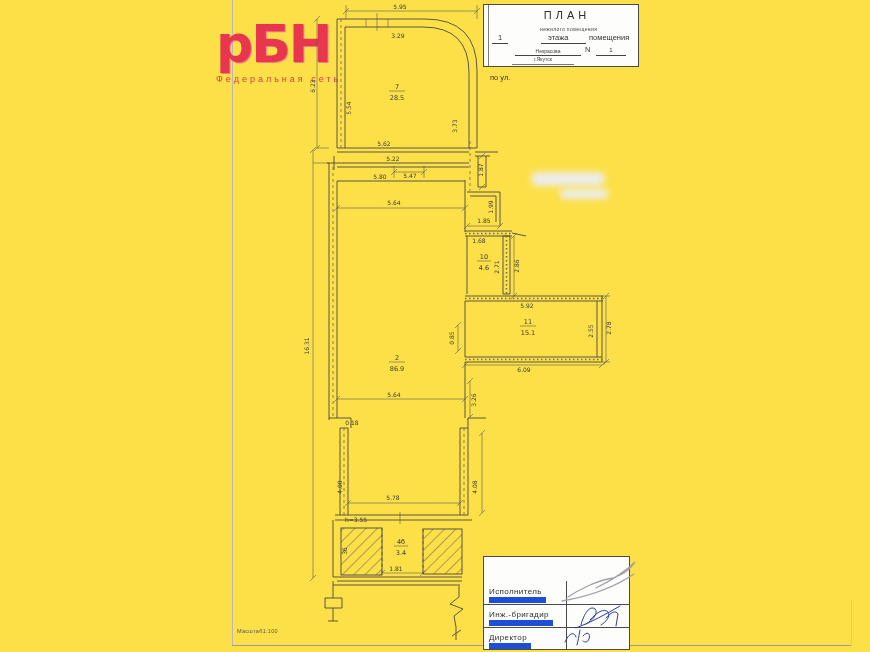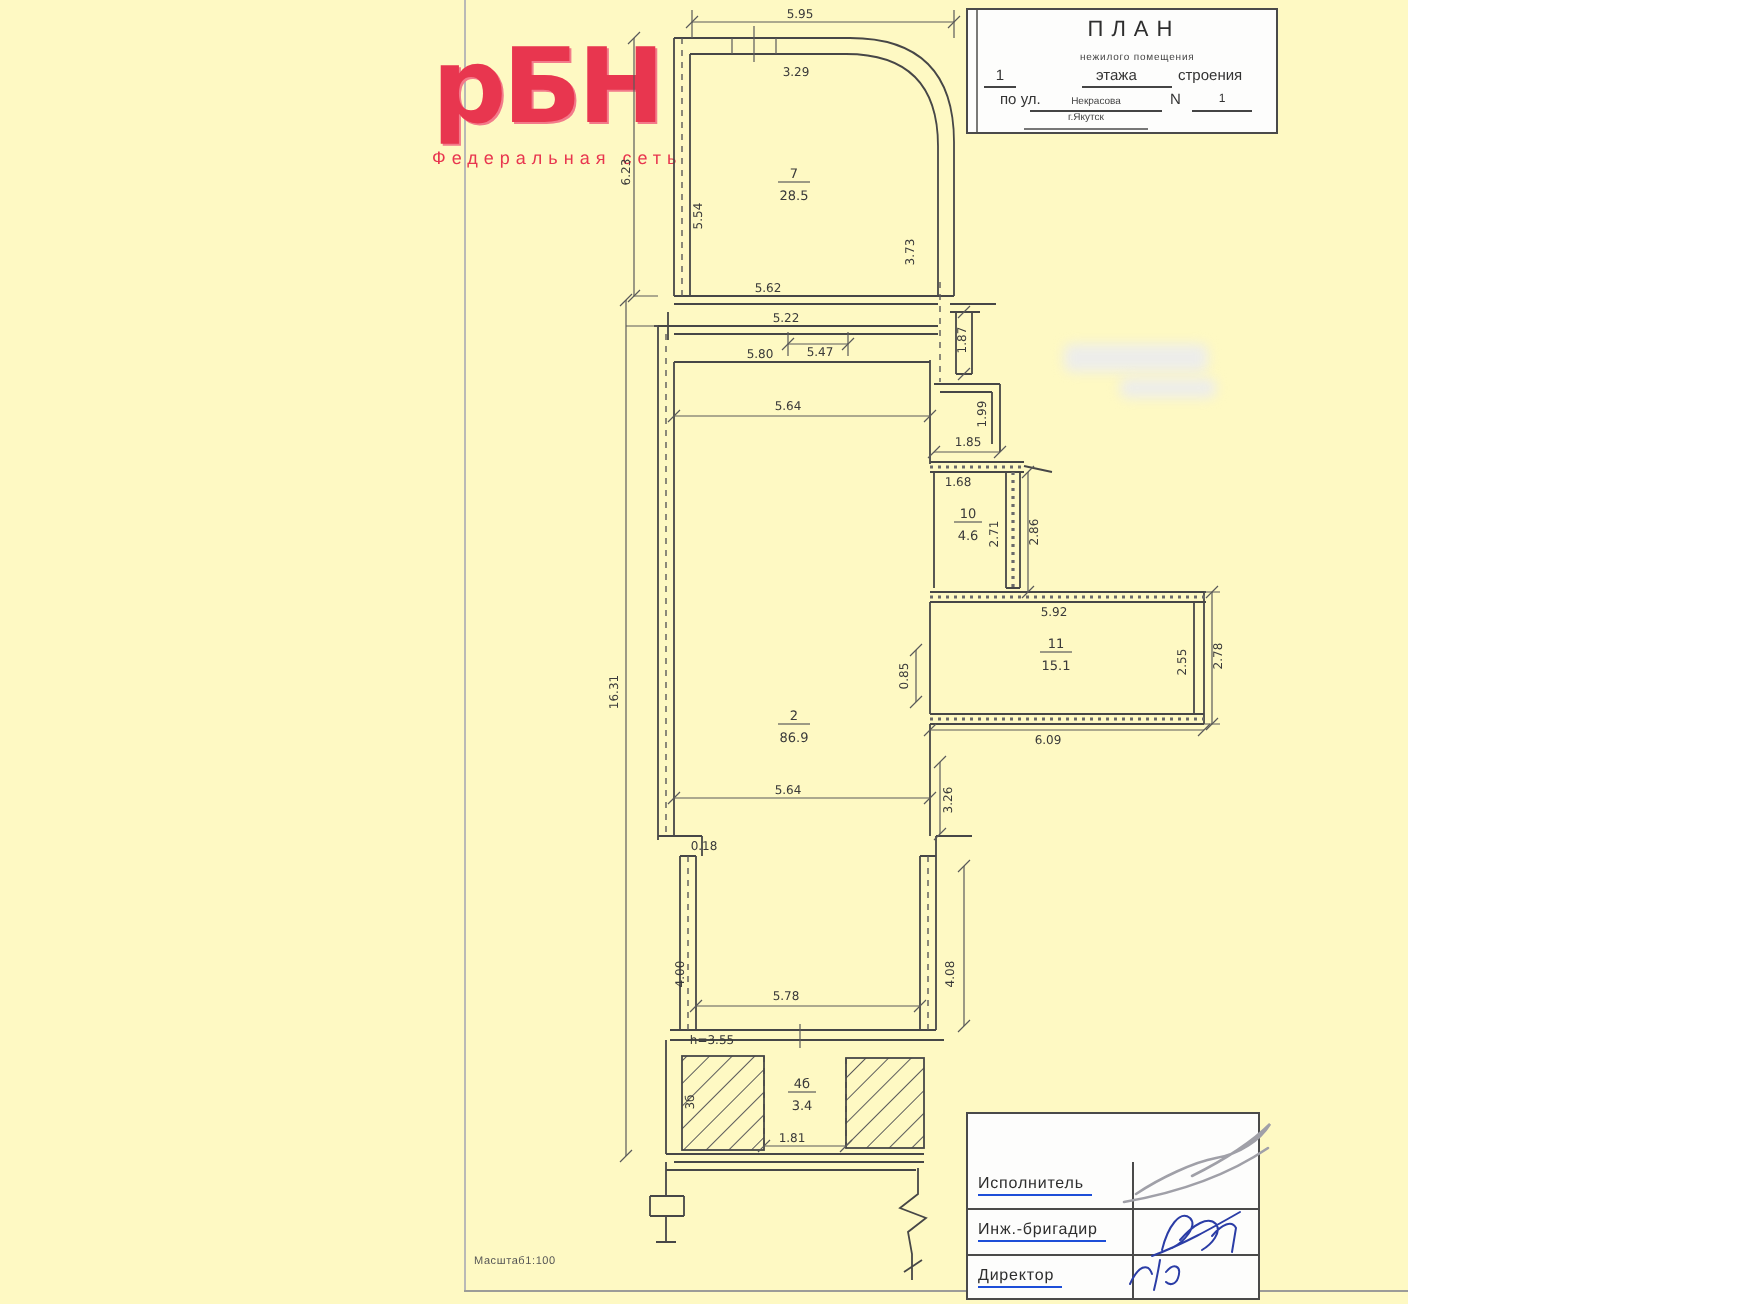--- a/index.html
+++ b/index.html
@@ -1,16 +1,16 @@
 <!DOCTYPE html>
 <html><head>
 <meta charset="utf-8">
 <style>
   html,body{margin:0;padding:0;background:#ffffff;}
-  .page{position:relative;width:704px;height:652px;background:#fef9c3;overflow:hidden;
+  .page{position:relative;width:870px;height:652px;background:#fde047;overflow:hidden;
         font-family:"Liberation Sans",sans-serif;color:#333;}
   
   .edge-left{position:absolute;left:232px;top:0;width:1px;height:645px;background:#b9b9b6;}
   .edge-bottom{position:absolute;left:232px;top:645px;width:620px;height:1px;background:#9c9c98;}
   .edge-right{position:absolute;left:851px;top:600px;width:1px;height:46px;background:#c8c8c4;}
   .smudge{position:absolute;background:#ededea;filter:blur(3px);border-radius:4px;}
   
   .logo{position:absolute;left:216px;top:16px;width:110px;text-align:center;}
   .logo-text{font-weight:bold;font-size:52px;line-height:56px;color:#e8364f;
              font-family:"DejaVu Sans",sans-serif;letter-spacing:-2px;
@@ -22,41 +22,41 @@
   .tblock .inner-l{position:absolute;left:4px;top:0;bottom:0;width:1px;background:#7a7a78;}
   .tb-title{position:absolute;left:12px;right:0;top:4px;text-align:center;
             font-size:11px;letter-spacing:4px;color:#2e2e2e;}
   .tb-sub{position:absolute;left:56px;top:21px;font-size:5px;letter-spacing:.4px;color:#444;}
   .tb-row1{position:absolute;left:0;right:0;top:28px;height:11px;font-size:7.5px;}
   .tb-row1 .n1{position:absolute;left:8px;width:16px;text-align:center;border-bottom:1px solid #444;height:10px;}
   .tb-row1 .w1{position:absolute;left:26px;width:30px;border-bottom:1px solid #444;height:10px;margin-left:38px;}
   .tb-row1 .gap{position:absolute;left:57px;width:45px;border-bottom:1px solid #444;height:10px;}
   .tb-row1 .w2{position:absolute;left:105px;height:10px;}
   .tb-row2{position:absolute;left:0;right:0;top:40px;height:11px;font-size:7.5px;}
-  .tb-row2 .w1{position:absolute;left:16px;height:10px;}
+  .tb-row2 .w1{position:absolute;left:6px;height:10px;margin-top:28px;}
   .tb-row2 .street{position:absolute;left:31px;width:66px;border-bottom:1px solid #444;height:10px;
                    text-align:center;font-size:5px;line-height:12px;color:#444;}
   .tb-row2 .nn{position:absolute;left:101px;height:10px;}
   .tb-row2 .num{position:absolute;left:112px;width:30px;border-bottom:1px solid #444;height:10px;
                 text-align:center;font-size:6px;line-height:11px;}
   .tb-row3{position:absolute;left:28px;top:51px;width:62px;border-bottom:1px solid #777;height:8px;
            text-align:center;font-size:5px;color:#444;}
   
   .stamp{position:absolute;left:483px;top:556px;width:145px;height:92px;
          border:1px solid #4a4a4a;background:#fdfdfc;font-size:8px;}
   .stamp .hdr{position:absolute;left:0;right:0;top:0;height:24px;border-bottom:1px solid #4a4a4a;}
   .stamp .hdr-title{position:absolute;left:0;right:0;top:2px;text-align:center;
                     font-size:7.6px;letter-spacing:.2px;color:#2e2e2e;}
   .stamp .dl{position:absolute;top:12px;font-size:5.5px;color:#444;}
   .stamp .du{border-bottom:1px solid #555;padding:0 3px;}
   .stamp .year{position:absolute;right:5px;top:11px;font-size:8px;border-bottom:1px solid #555;
                padding:0 2px 1px 14px;color:#2e2e2e;}
   .stamp .row{position:absolute;left:0;right:0;height:23px;border-bottom:1px solid #4a4a4a;}
   .stamp .row.last{border-bottom:none;}
-  .stamp .row .lbl{position:absolute;left:5px;top:6px;border-bottom:1px solid #1d4ed8;
+  .stamp .row .lbl{position:absolute;left:5px;top:6px;border-bottom:6px solid #1d4ed8;
                    padding:0 4px 1px 0;letter-spacing:.4px;color:#2e2e2e;}
   .stamp .vdiv{position:absolute;left:82px;top:24px;bottom:0;width:1px;background:#4a4a4a;}
   
   .scale-note{position:absolute;left:237px;top:628px;font-size:5.5px;color:#555;letter-spacing:.3px;}
   
   #plan-svg{position:absolute;left:0;top:0;z-index:5;pointer-events:none;}
   #plan-svg text{font-family:"DejaVu Sans",sans-serif;font-size:6px;fill:#3a3a3a;text-anchor:middle;}
   #plan-svg text.rm{font-size:6.5px;}
   .wall{stroke:#474747;stroke-width:.9;fill:none;}
   .thin{stroke:#5a5a5a;stroke-width:.6;fill:none;}
@@ -82,21 +82,21 @@
   </div>
 
   <div class="tblock">
     <div class="inner-l"></div>
     <div class="tb-title">ПЛАН</div>
     <div class="tb-sub">нежилого помещения</div>
     <div class="tb-row1">
       <span class="n1">1</span>
       <span class="w1">этажа</span>
       <span class="gap"></span>
-      <span class="w2">строения</span>
+      <span class="w2">помещения</span>
     </div>
     <div class="tb-row2">
       <span class="w1">по ул.</span>
       <span class="street">Некрасова</span>
       <span class="nn">N</span>
       <span class="num">1</span>
     </div>
     <div class="tb-row3">г.Якутск</div>
   </div>
 

